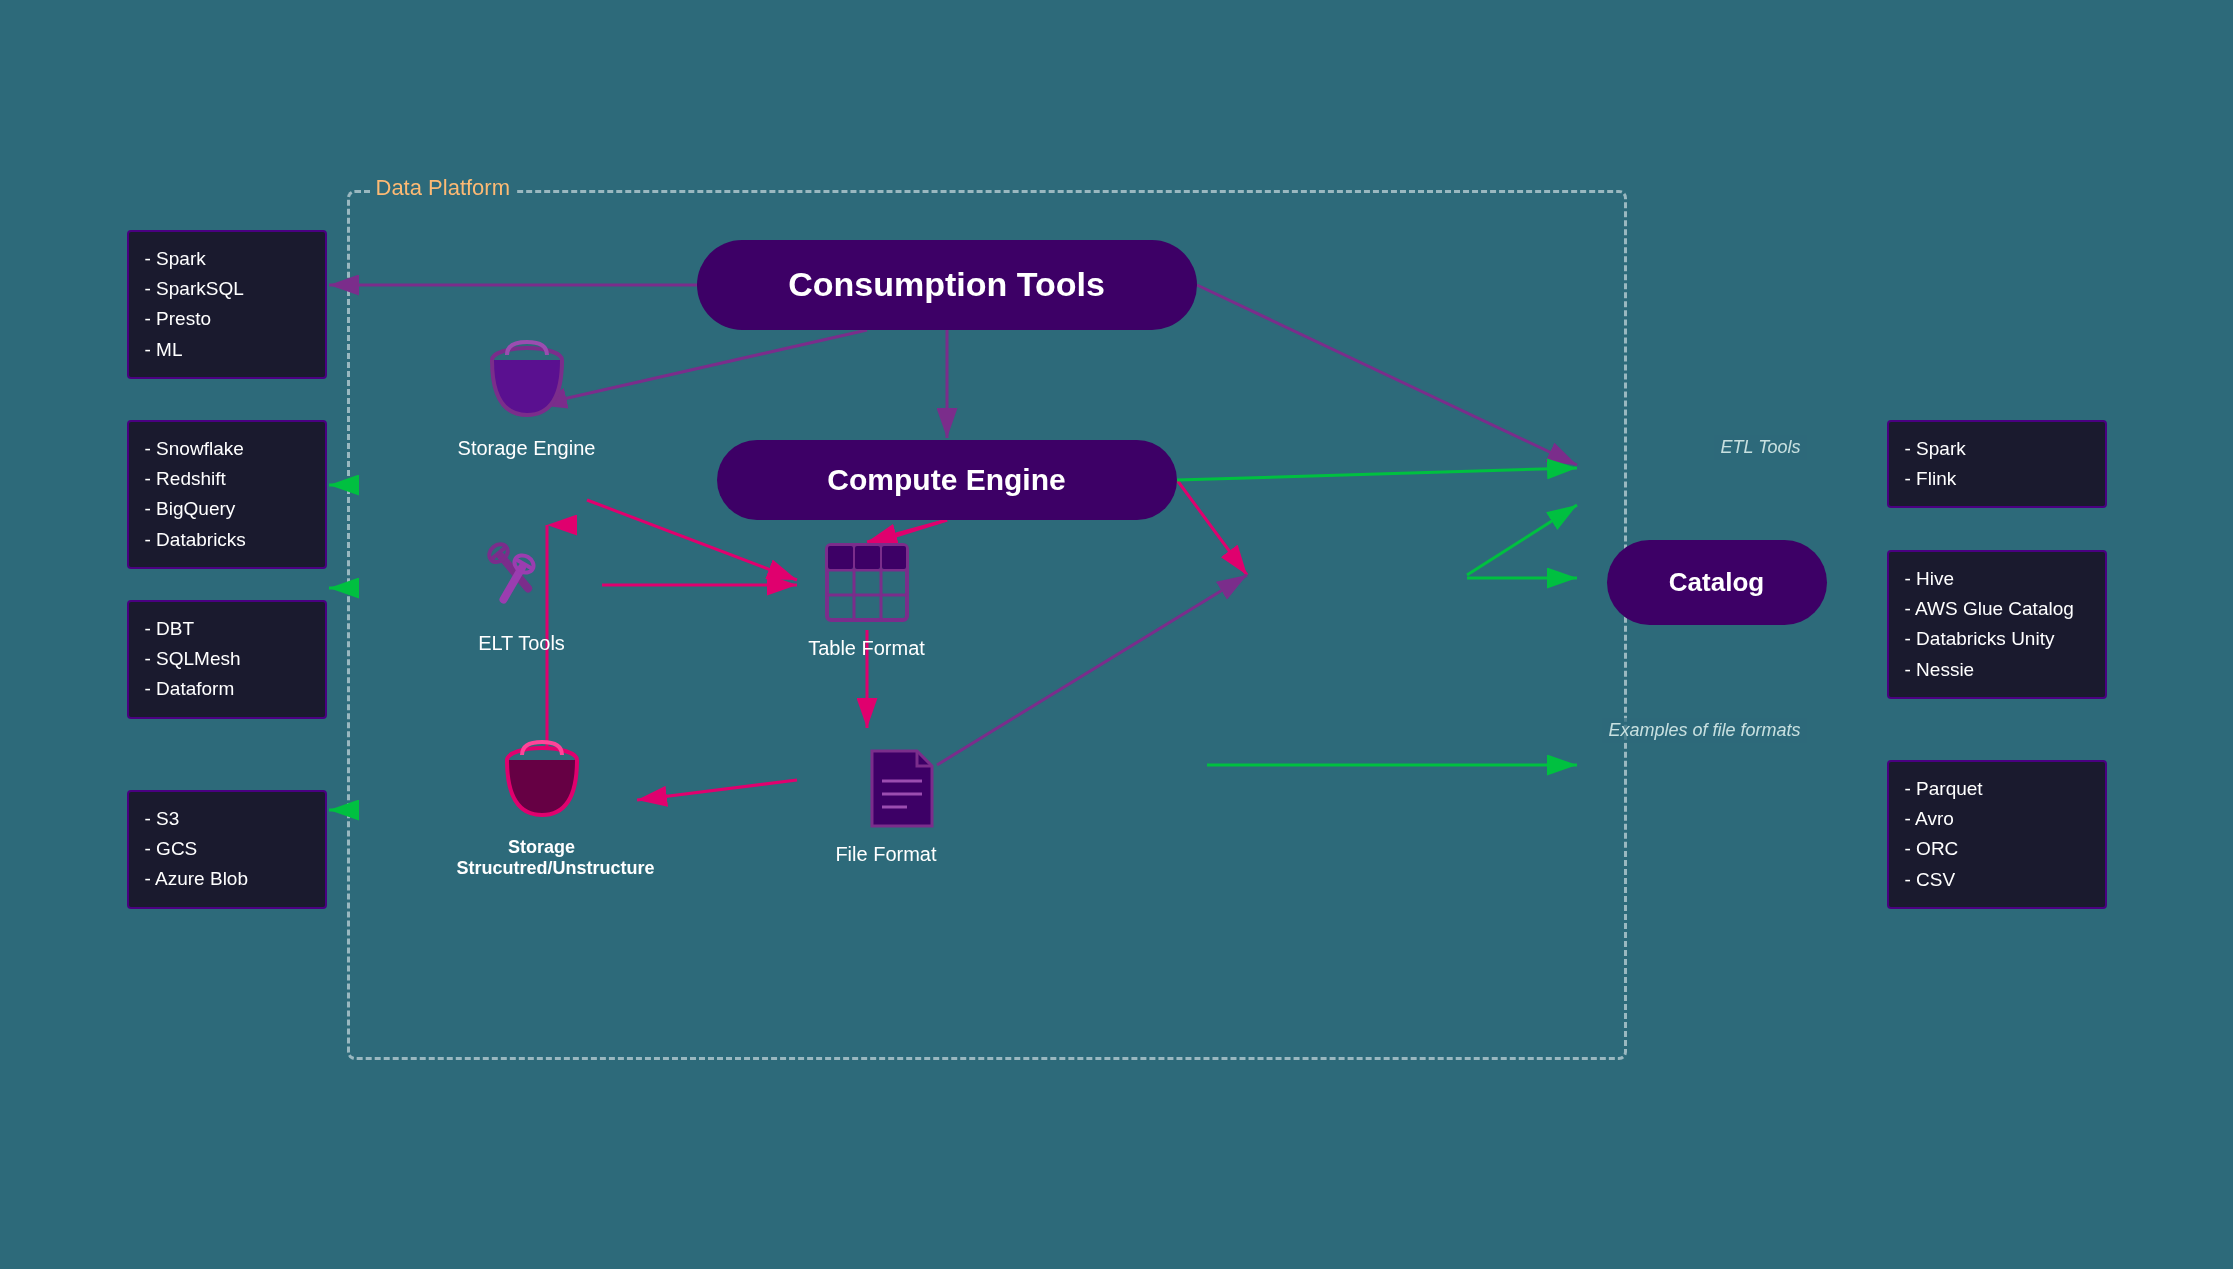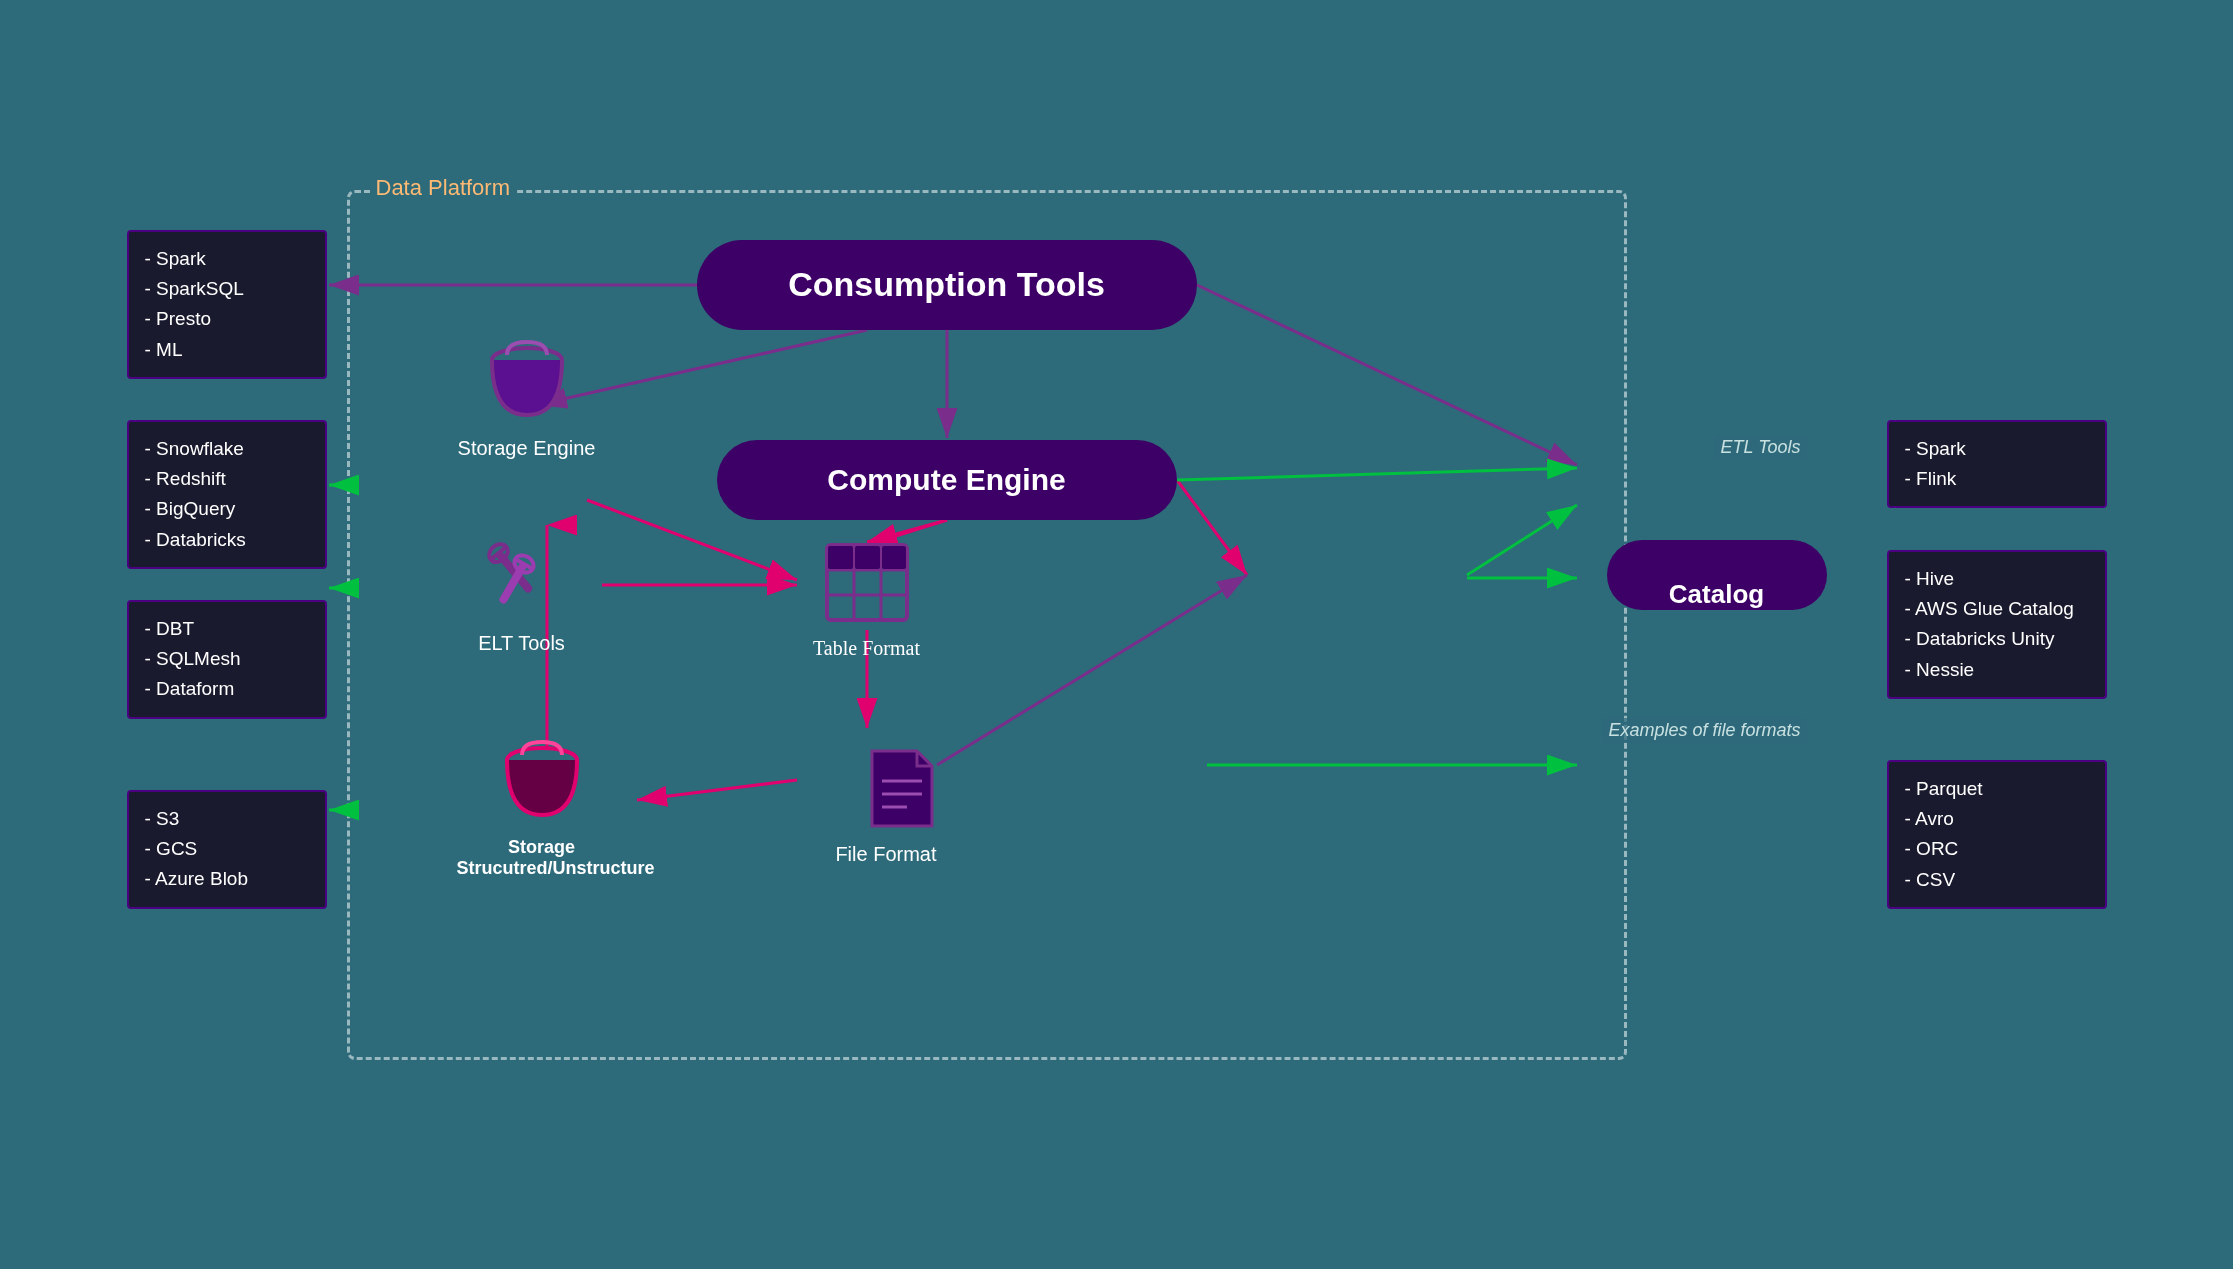--- a/index.html
+++ b/index.html
@@ -118,25 +118,25 @@
       font-size: 30px;
       font-weight: bold;
     }
 
     
     .catalog-pill {
       position: absolute;
       right: 290px;
       top: 430px;
       width: 220px;
-      height: 70px;
+      height: 85px;
       background: #3d0066;
       border-radius: 50px;
       display: flex;
-      align-items: flex-end;
+      align-items: center;
       justify-content: center;
     }
 
     .catalog-pill span {
       color: white;
       font-size: 26px;
       font-weight: bold;
     }
 
     
@@ -176,21 +176,20 @@
       left: 680px;
       top: 430px;
       text-align: center;
       width: 140px;
     }
 
     .table-format-area .label {
       color: white;
       font-size: 20px;
       margin-top: 8px;
-      font-family: Liberation Serif, serif;
     }
 
     
     .storage-struct-area {
       position: absolute;
       left: 340px;
       top: 630px;
       text-align: center;
       width: 170px;
     }

